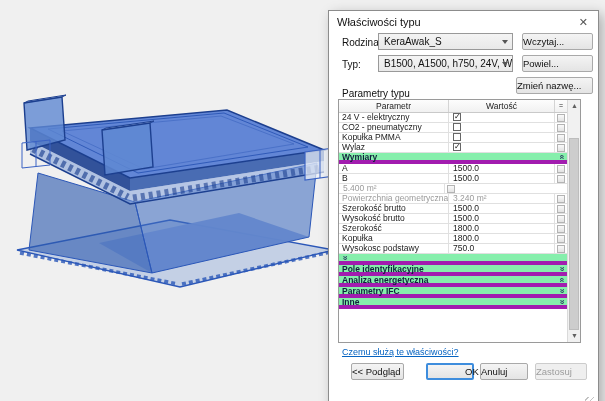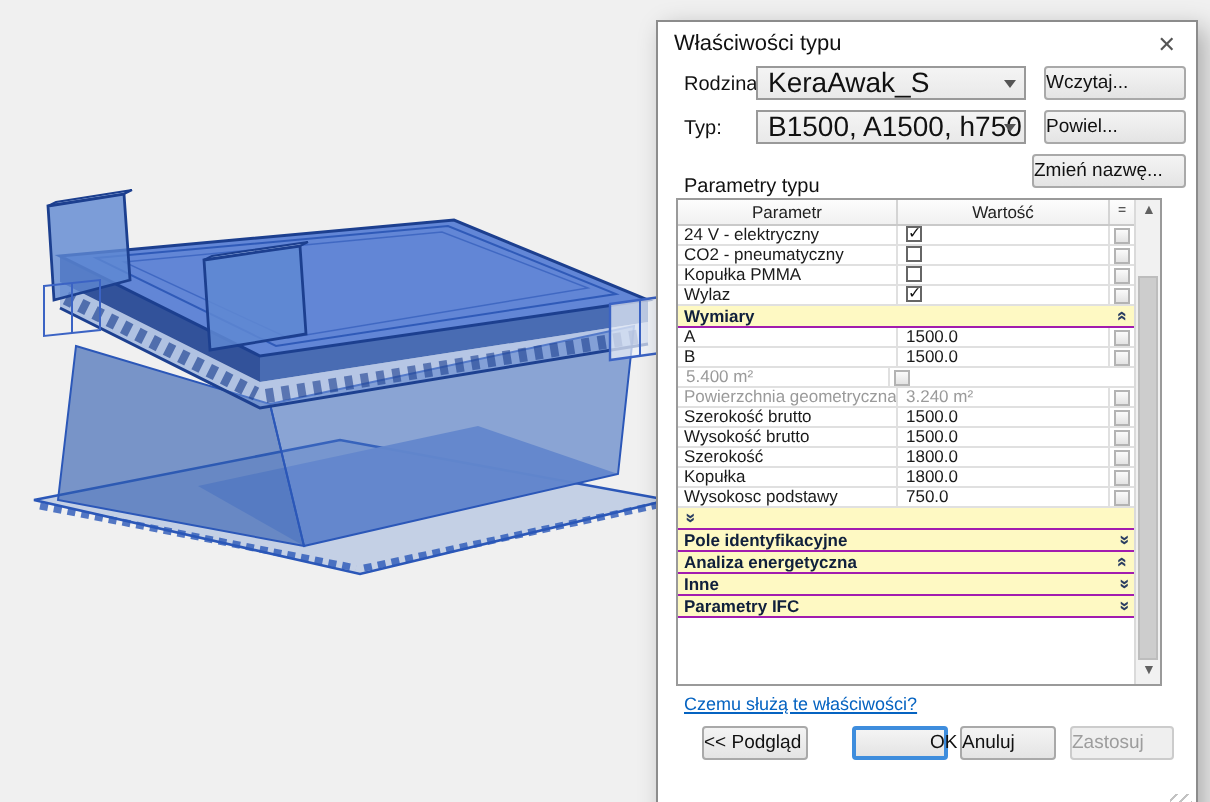--- a/index.html
+++ b/index.html
@@ -21,21 +21,21 @@
     box-shadow:4px 4px 12px rgba(0,0,0,.28);
     box-sizing:border-box;
   }
   .titlebar{height:22px;display:flex;align-items:center;padding:0 8px;font-size:11px;color:#111;}
   .title{flex:1;}
   .close{font-size:11px;color:#555;cursor:default;padding:0 2px;}
   .flabel{position:absolute;font-size:10px;color:#111;}
   .dd{
     position:absolute;height:17px;box-sizing:border-box;
     background:linear-gradient(#f4f4f4,#e9e9e9);
-    border:1px solid #999;font-size:14px;line-height:15px;
+    border:1px solid #999;font-size:10px;line-height:15px;
     padding:0 14px 0 5px;white-space:nowrap;overflow:hidden;color:#111;
   }
   .dd .arr{
     position:absolute;right:4px;top:6px;width:0;height:0;
     border-left:3.5px solid transparent;border-right:3.5px solid transparent;
     border-top:4px solid #555;
   }
   .btn{
     position:absolute;height:17px;box-sizing:border-box;
     background:linear-gradient(#f4f4f4,#e4e4e4);
@@ -65,21 +65,21 @@
     padding-left:3px;line-height:9px;white-space:nowrap;overflow:hidden;color:#1a1a1a;}
   .c-val{width:106px;box-sizing:border-box;border-right:1px solid #e0e0e0;
     padding-left:4px;line-height:9px;white-space:nowrap;overflow:hidden;color:#1a1a1a;}
   .c-param.ro,.c-val.ro{color:#9a9a9a;}
   .c-eq{width:12px;display:flex;align-items:center;justify-content:center;}
   .eqbtn{width:8px;height:8px;background:linear-gradient(#fafafa,#e3e3e3);
     border:1px solid #b3b3b3;box-sizing:border-box;}
   .cb{display:inline-block;width:8px;height:8px;margin-top:0px;background:#fff;
     border:1px solid #666;box-sizing:border-box;font-size:8px;line-height:6px;color:#111;
     text-align:center;vertical-align:top;}
-  .p-row.group{height:11px;background:#fef9c3;border-bottom:1px solid #a21caf;
+  .p-row.group{height:11px;background:#86efac;border-bottom:4px solid #a21caf;
     align-items:center;padding:0 3px;width:228px;box-sizing:border-box;}
   .g-label{flex:1;font-weight:bold;font-size:8.5px;color:#10203c;line-height:10px;}
   .chev{display:inline-block;font-size:9px;font-weight:bold;color:#2b3e62;line-height:8px;}
   .chev.up{transform:rotate(90deg);}
   .chev.down{transform:rotate(-90deg);}
 
   
   .tbl-scroll{position:absolute;right:0;top:0;bottom:0;width:13px;background:#f1f1f1;
     border-left:1px solid #dadada;box-sizing:border-box;}
   .sc-arrow{position:absolute;left:0;width:13px;height:12px;text-align:center;
@@ -266,25 +266,25 @@
         </div>
         <div class="p-row group">
           <span class="g-label">Pole identyfikacyjne</span>
           <span class="chev down">«</span>
         </div>
         <div class="p-row group">
           <span class="g-label">Analiza energetyczna</span>
           <span class="chev up">«</span>
         </div>
         <div class="p-row group">
+          <span class="g-label">Parametry IFC</span>
+          <span class="chev down">«</span>
+        </div>
+        <div class="p-row group">
           <span class="g-label">Inne</span>
-          <span class="chev down">«</span>
-        </div>
-        <div class="p-row group">
-          <span class="g-label">Parametry IFC</span>
           <span class="chev down">«</span>
         </div>
       </div>
     <div class="tbl-scroll">
       <div class="sc-arrow sc-up">▲</div>
       <div class="sc-thumb"></div>
       <div class="sc-arrow sc-down">▼</div>
     </div>
   </div>
 

